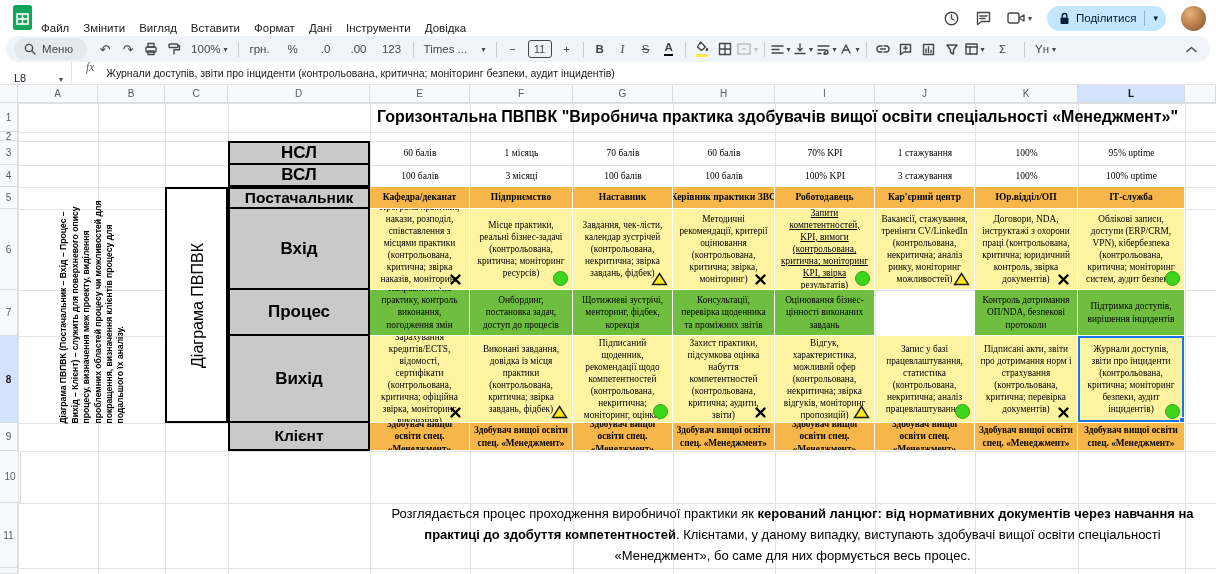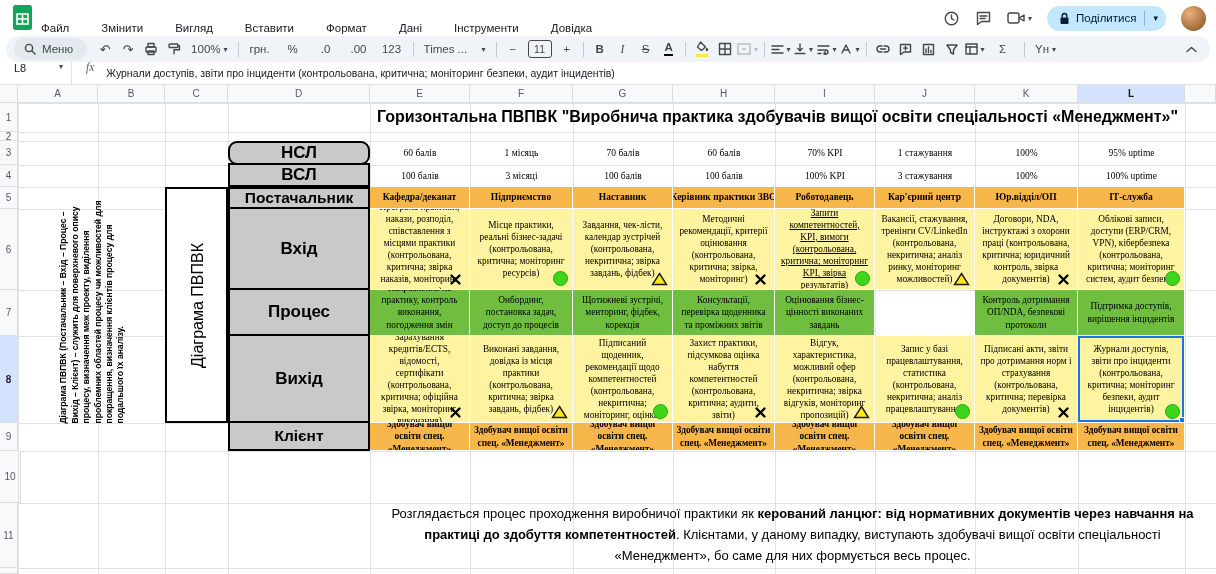--- a/index.html
+++ b/index.html
@@ -6,21 +6,21 @@
   #app{position:relative;width:1216px;height:574px;overflow:hidden;background:#fff;
        font-family:"Liberation Sans",sans-serif;color:#202124;}
   
   #titlebar{position:absolute;left:0;top:0;width:100%;height:34px;background:#fff;}
   #sheets-logo{position:absolute;left:12px;top:4px;}
   #topline{position:absolute;left:42px;top:6px;display:flex;align-items:center;gap:8px;height:16px;}
   #doc-title{font-size:13.5px;font-weight:500;color:#1f1f1f;}
   .badge{background:var(--badge-green,#188038);color:#fff;font-size:8.5px;font-weight:bold;
          letter-spacing:.5px;padding:2px 5px;border-radius:4px;line-height:1;}
   .mini-ic{color:#5f6368;font-size:13px;display:flex;align-items:center;}
-  #menu-bar{position:absolute;left:34px;top:21px;display:flex;gap:18px;}
+  #menu-bar{position:absolute;left:34px;top:21px;display:flex;}
   .menu-item{font-size:11.5px;color:#202124;padding:1px 7px;border-radius:8px;cursor:default;}
   #topright{position:absolute;right:10px;top:5px;height:26px;display:flex;align-items:center;gap:15px;}
   .tr-ic{display:flex;align-items:center;color:#444746;}
   .share-btn{display:flex;align-items:center;height:25px;background:var(--share-blue,#c2e7ff);
              border-radius:14px;color:#001d35;font-size:11.5px;font-weight:500;}
   .share-main{display:flex;align-items:center;gap:6px;padding:0 8px 0 12px;}
   .share-sep{width:1px;height:15px;background:rgba(0,29,53,.25);}
   .share-caret{padding:0 8px;font-size:9px;}
   #avatar{width:25px;height:25px;border-radius:50%;
           background:radial-gradient(circle at 35% 30%,#e8b27d 0%,#b27a46 55%,#7a4b26 100%);}
@@ -42,21 +42,21 @@
   .fmtS{text-decoration:line-through;}
   .fmtA{font-weight:bold;border-bottom:2.5px solid #000;line-height:1;padding-bottom:0px;}
   .fillA{display:flex;flex-direction:column;align-items:center;}
   .fillA .bar{width:12px;height:3px;background:#f6e84c;margin-top:1px;}
   .grayed{color:#b7bbc1;} .grayed .dd{color:#b7bbc1;}
   .t-ic{stroke:#444746;fill:none;stroke-width:1.4;stroke-linecap:round;stroke-linejoin:round;}
   .pushR{margin-left:auto;}
   
   #formulabar{position:absolute;left:0;top:62px;width:100%;height:22px;background:#fff;
               border-bottom:1px solid #e0e3e7;display:flex;align-items:center;}
-  #namebox{width:72px;height:100%;display:flex;align-items:flex-start;justify-content:space-between;
+  #namebox{width:72px;height:100%;display:flex;align-items:flex-end;justify-content:space-between;
            padding:0 8px 0 14px;border-right:1px solid #e0e3e7;font-size:11px;color:#202124;box-sizing:border-box;}
   #fx{font-family:"Liberation Serif",serif;font-style:italic;font-size:11.5px;color:#5f6368;margin:0 12px 13px 14px;}
   #fvalue{font-size:10.5px;color:#202124;white-space:nowrap;}
   
   #sheet{position:absolute;left:0;top:85px;width:1216px;height:489px;background:#fff;overflow:hidden;}
   #sheet > div{position:absolute;box-sizing:border-box;}
   .ghead{background:#f8f9fa;border-right:1px solid #dadcde;border-bottom:1px solid #dadcde;
          font-size:10px;color:#575b5f;display:flex;align-items:center;justify-content:center;}
   .hl{background:var(--header-highlight,#d3e3fd)!important;color:#1a1a1e;font-weight:bold;}
   .vline{background:#e0e2e4;} .hline{background:#e0e2e4;}
@@ -356,21 +356,21 @@
       <div class="hline" style="left: 18px; top: 80px; width: 1198px; height: 1px;"></div>
       <div class="hline" style="left: 18px; top: 102px; width: 1198px; height: 1px;"></div>
       <div class="hline" style="left: 18px; top: 124px; width: 1198px; height: 1px;"></div>
       <div class="hline" style="left: 18px; top: 205px; width: 1198px; height: 1px;"></div>
       <div class="hline" style="left: 18px; top: 251px; width: 1198px; height: 1px;"></div>
       <div class="hline" style="left: 18px; top: 338px; width: 1198px; height: 1px;"></div>
       <div class="hline" style="left: 18px; top: 366px; width: 1198px; height: 1px;"></div>
       <div class="hline" style="left: 18px; top: 418px; width: 1198px; height: 1px;"></div>
       <div class="hline" style="left: 18px; top: 483px; width: 1198px; height: 1px;"></div>
       <div class="cell cell-title" style="left: 370px; top: 18px; width: 815px; height: 29px;">Горизонтальна ПВПВК "Виробнича практика здобувачів вищої освіти спеціальності «Менеджмент»"</div>
-      <div class="lbl lbl-big" style="left: 228px; top: 56px; width: 142px; height: 24px; border-radius: 9px;">НСЛ</div>
+      <div class="lbl lbl-big" style="left: 228px; top: 56px; width: 142px; height: 24px;">НСЛ</div>
       <div class="lbl lbl-big" style="left: 228px; top: 78px; width: 142px; height: 24px;">ВСЛ</div>
       <div class="lbl lbl-mid" style="left: 228px; top: 102px; width: 142px; height: 22px;">Постачальник</div>
       <div class="lbl lbl-big" style="left: 228px; top: 122px; width: 142px; height: 83px;">Вхід</div>
       <div class="lbl lbl-big" style="left: 228px; top: 203px; width: 142px; height: 48px;">Процес</div>
       <div class="lbl lbl-big" style="left: 228px; top: 249px; width: 142px; height: 89px;">Вихід</div>
       <div class="lbl lbl-mid" style="left: 228px; top: 336px; width: 142px; height: 30px;">Клієнт</div>
       <div class="diagram-box rot-wrap" style="left: 165px; top: 102px; width: 63px; height: 236px;">
         <div class="rot-inner diagram-text" style="width: 236px; height: 63px; transform: rotate(-90deg); flex: 0 0 auto;">Діаграма ПВПВК</div>
       </div>
       <div class="rot-wrap" style="left: 20px; top: 102px; width: 143px; height: 236px;">

